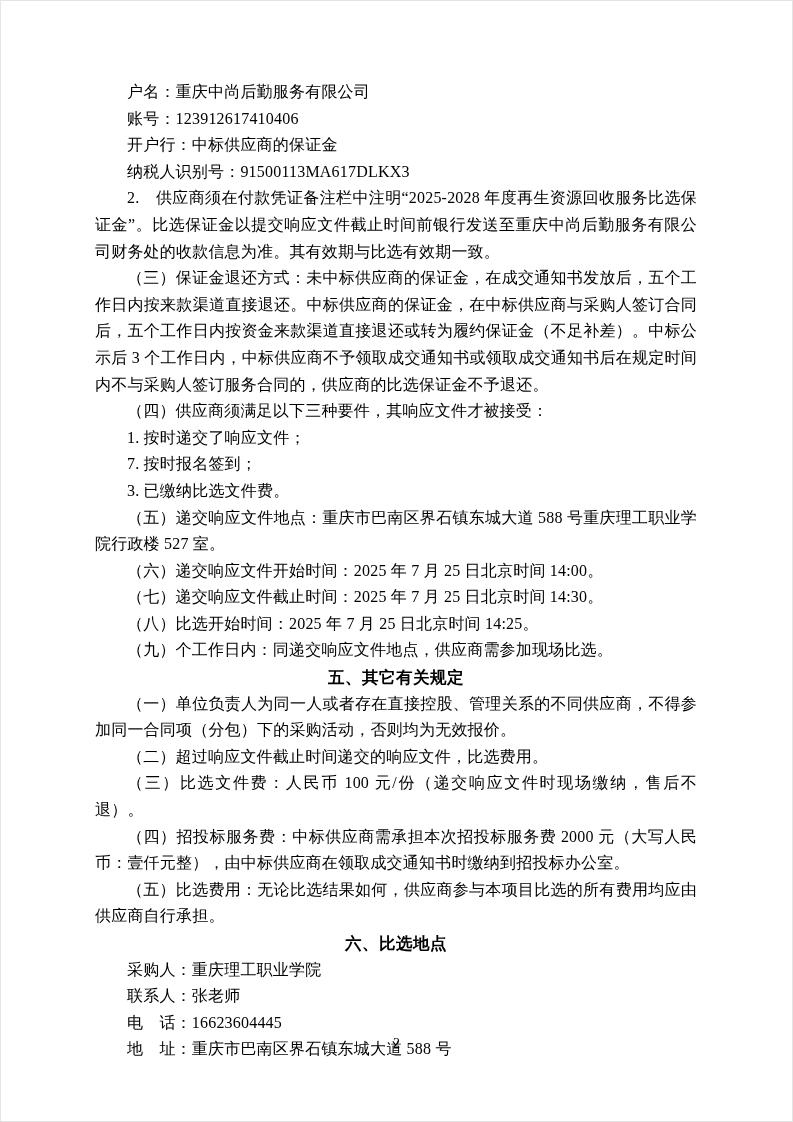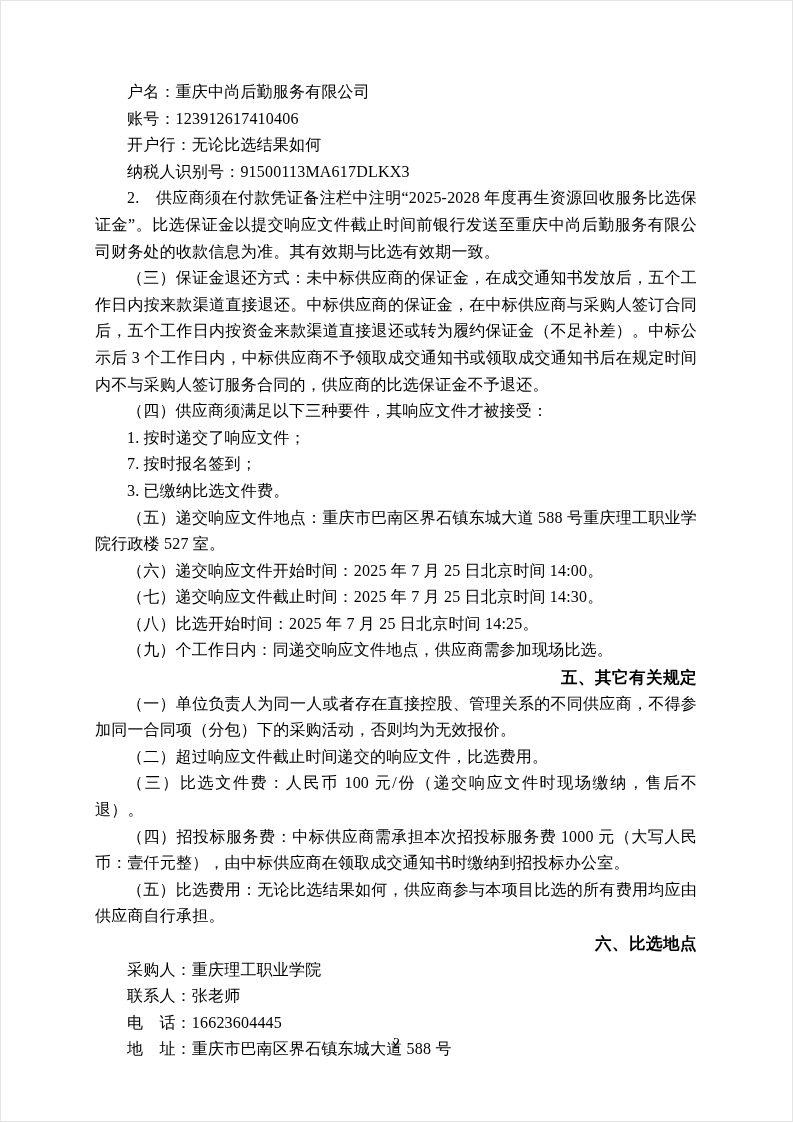--- a/index.html
+++ b/index.html
@@ -26,21 +26,21 @@
     text-align: justify;
     text-indent: 2em;
     letter-spacing: 0.2px;
     word-break: break-all;
   }
   .doc-body p.heading {
     font-family: "Liberation Sans", "DejaVu Sans", sans-serif;
     font-weight: bold;
     font-size: 16.5px;
     text-indent: 0;
-    text-align: right;
+    text-align: center;
     letter-spacing: 0.5px;
   }
   .page-number {
     position: absolute;
     top: 1034px;
     left: 0;
     right: 0;
     text-align: center;
     font-size: 14px;
     line-height: 18px;
@@ -48,38 +48,38 @@
     color: #000000;
   }
 </style>
 </head>
 <body>
 
 <div class="page">
   <div class="doc-body">
     <p>户名：重庆中尚后勤服务有限公司</p>
     <p>账号：123912617410406</p>
-    <p>开户行：无论比选结果如何</p>
+    <p>开户行：中标供应商的保证金</p>
     <p>纳税人识别号：91500113MA617DLKX3</p>
     <p>2.　供应商须在付款凭证备注栏中注明“2025-2028 年度再生资源回收服务比选保证金”。比选保证金以提交响应文件截止时间前银行发送至重庆中尚后勤服务有限公司财务处的收款信息为准。其有效期与比选有效期一致。</p>
     <p>（三）保证金退还方式：未中标供应商的保证金，在成交通知书发放后，五个工作日内按来款渠道直接退还。中标供应商的保证金，在中标供应商与采购人签订合同后，五个工作日内按资金来款渠道直接退还或转为履约保证金（不足补差）。中标公示后 3 个工作日内，中标供应商不予领取成交通知书或领取成交通知书后在规定时间内不与采购人签订服务合同的，供应商的比选保证金不予退还。</p>
     <p>（四）供应商须满足以下三种要件，其响应文件才被接受：</p>
     <p>1. 按时递交了响应文件；</p>
     <p>7. 按时报名签到；</p>
     <p>3. 已缴纳比选文件费。</p>
     <p>（五）递交响应文件地点：重庆市巴南区界石镇东城大道 588 号重庆理工职业学院行政楼 527 室。</p>
     <p>（六）递交响应文件开始时间：2025 年 7 月 25 日北京时间 14:00。</p>
     <p>（七）递交响应文件截止时间：2025 年 7 月 25 日北京时间 14:30。</p>
     <p>（八）比选开始时间：2025 年 7 月 25 日北京时间 14:25。</p>
     <p>（九）个工作日内：同递交响应文件地点，供应商需参加现场比选。</p>
     <p class="heading">五、其它有关规定</p>
     <p>（一）单位负责人为同一人或者存在直接控股、管理关系的不同供应商，不得参加同一合同项（分包）下的采购活动，否则均为无效报价。</p>
     <p>（二）超过响应文件截止时间递交的响应文件，比选费用。</p>
     <p>（三）比选文件费：人民币 100 元/份（递交响应文件时现场缴纳，售后不退）。</p>
-    <p>（四）招投标服务费：中标供应商需承担本次招投标服务费 1000 元（大写人民币：壹仟元整），由中标供应商在领取成交通知书时缴纳到招投标办公室。</p>
+    <p>（四）招投标服务费：中标供应商需承担本次招投标服务费 2000 元（大写人民币：壹仟元整），由中标供应商在领取成交通知书时缴纳到招投标办公室。</p>
     <p>（五）比选费用：无论比选结果如何，供应商参与本项目比选的所有费用均应由供应商自行承担。</p>
     <p class="heading">六、比选地点</p>
     <p>采购人：重庆理工职业学院</p>
     <p>联系人：张老师</p>
     <p>电　话：16623604445</p>
     <p>地　址：重庆市巴南区界石镇东城大道 588 号</p>
   </div>
   <div class="page-number">2</div>
 </div>
 

